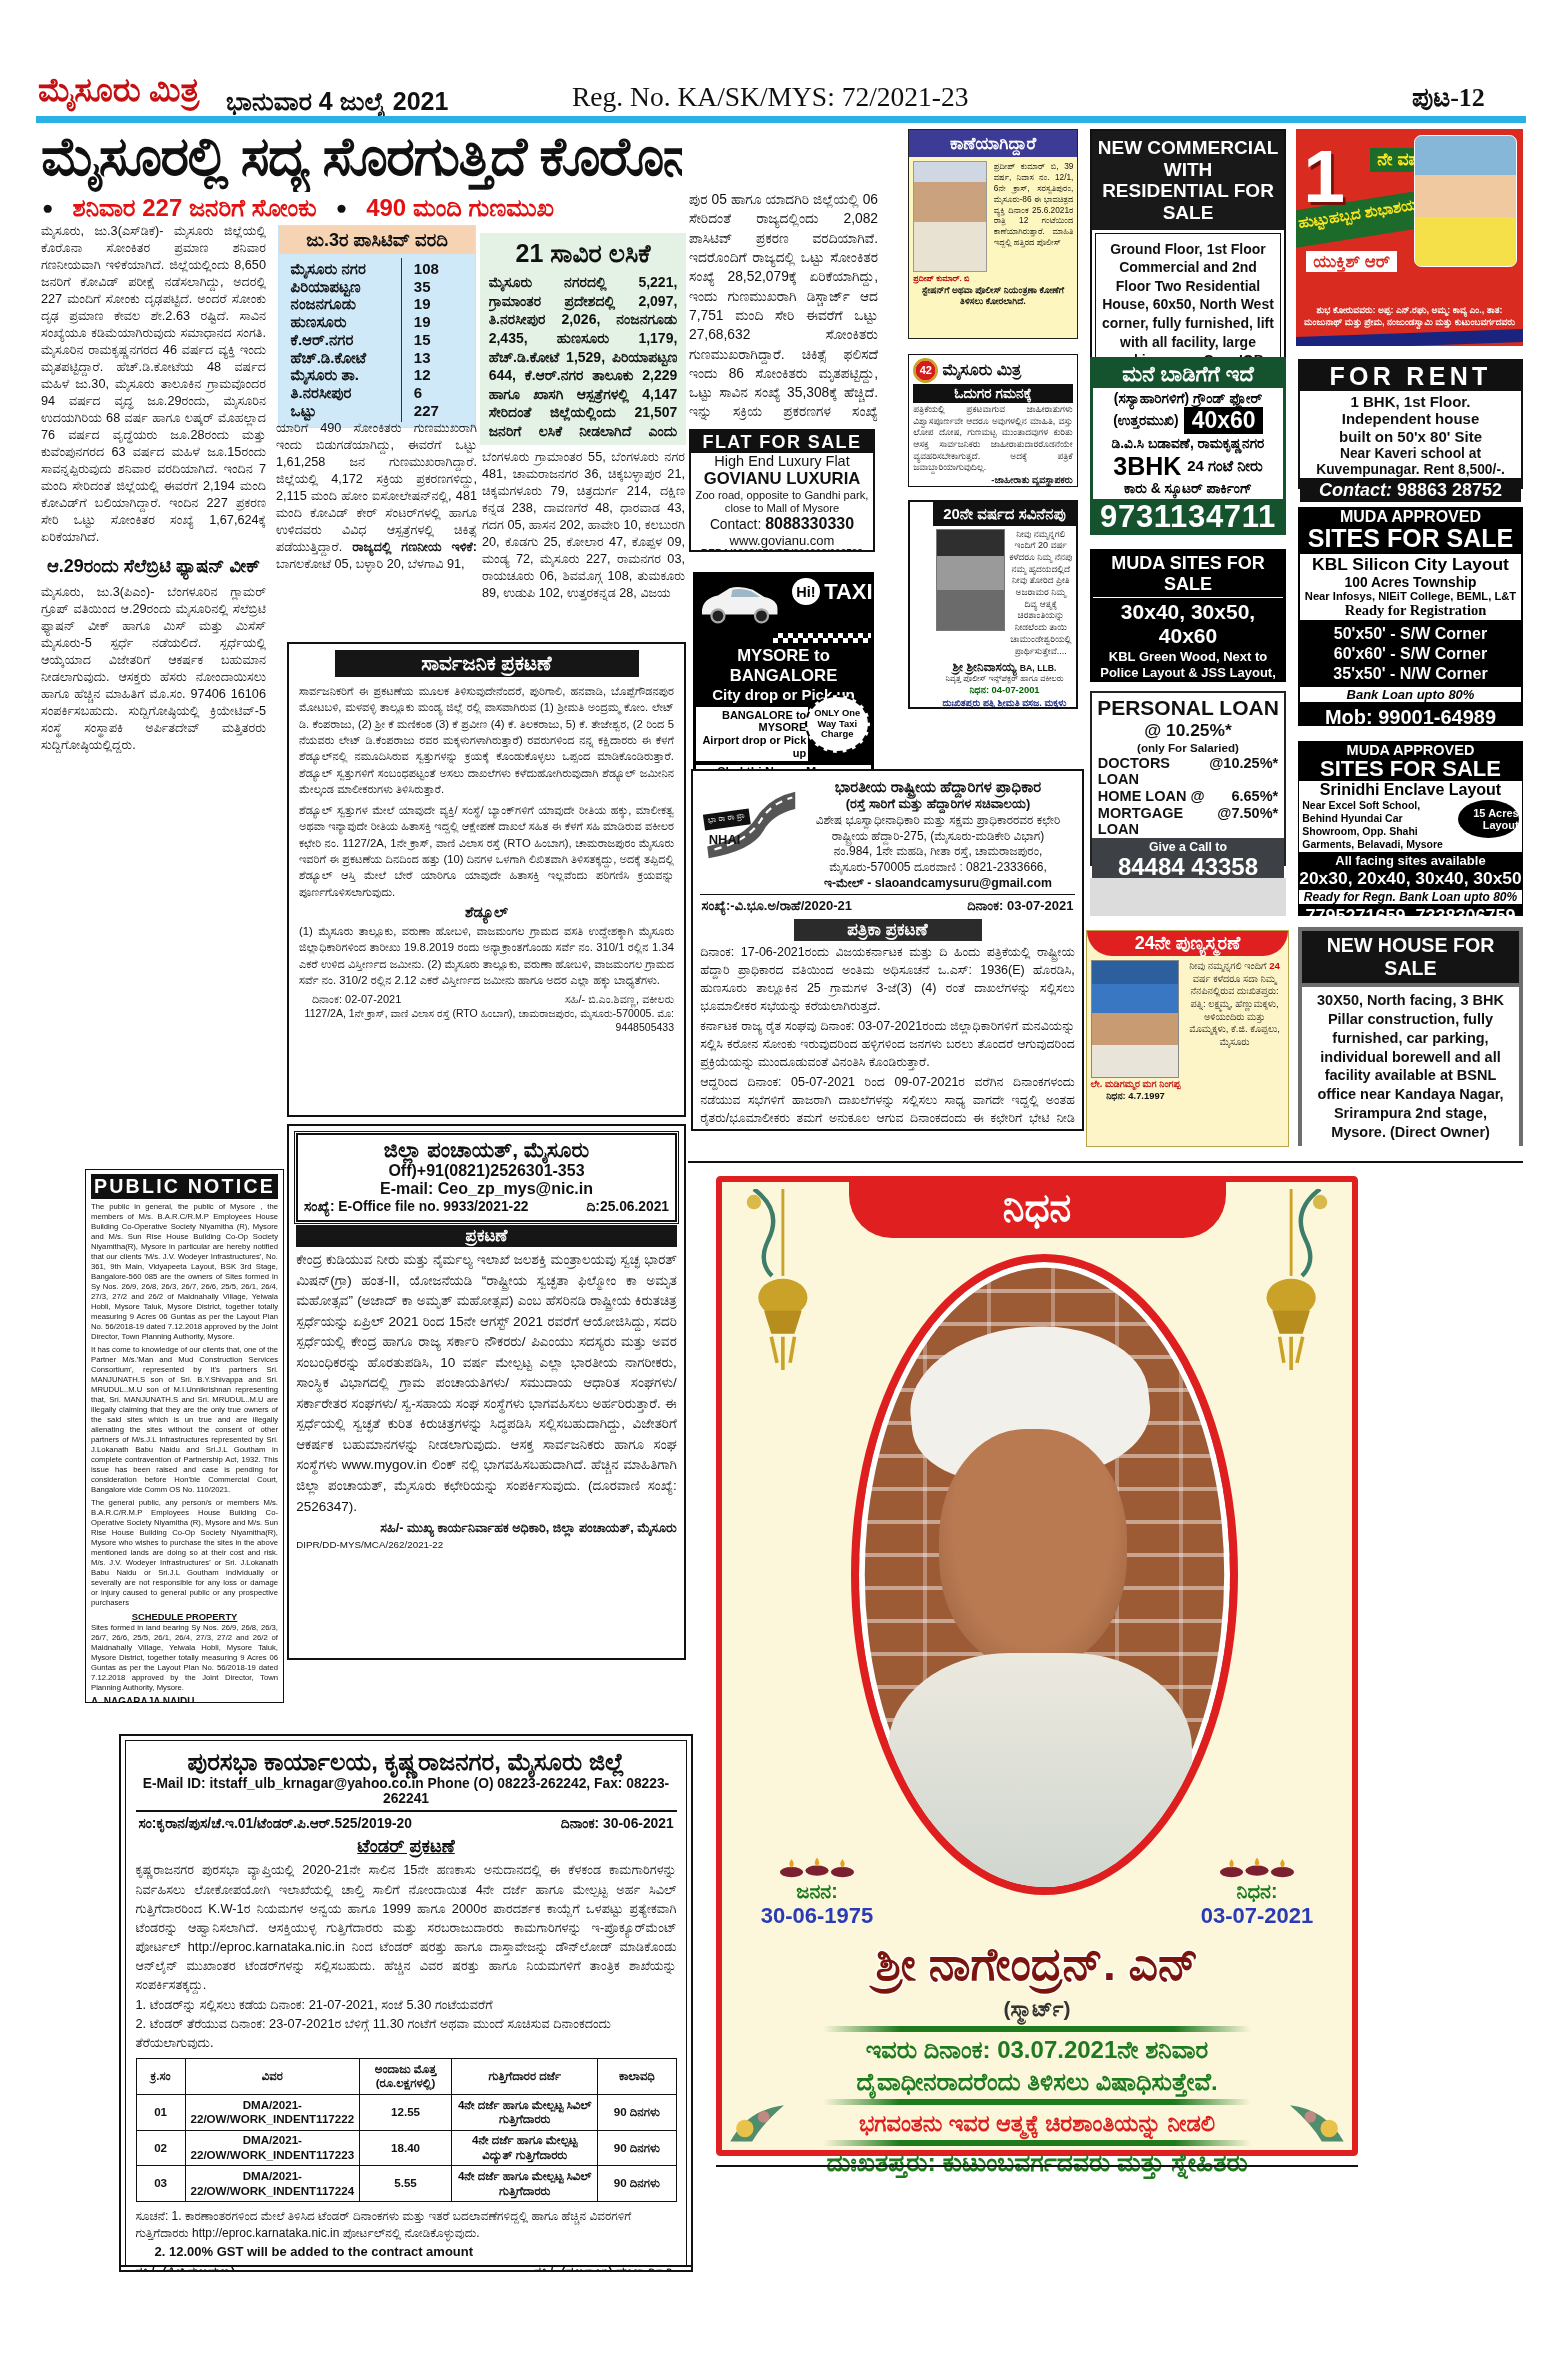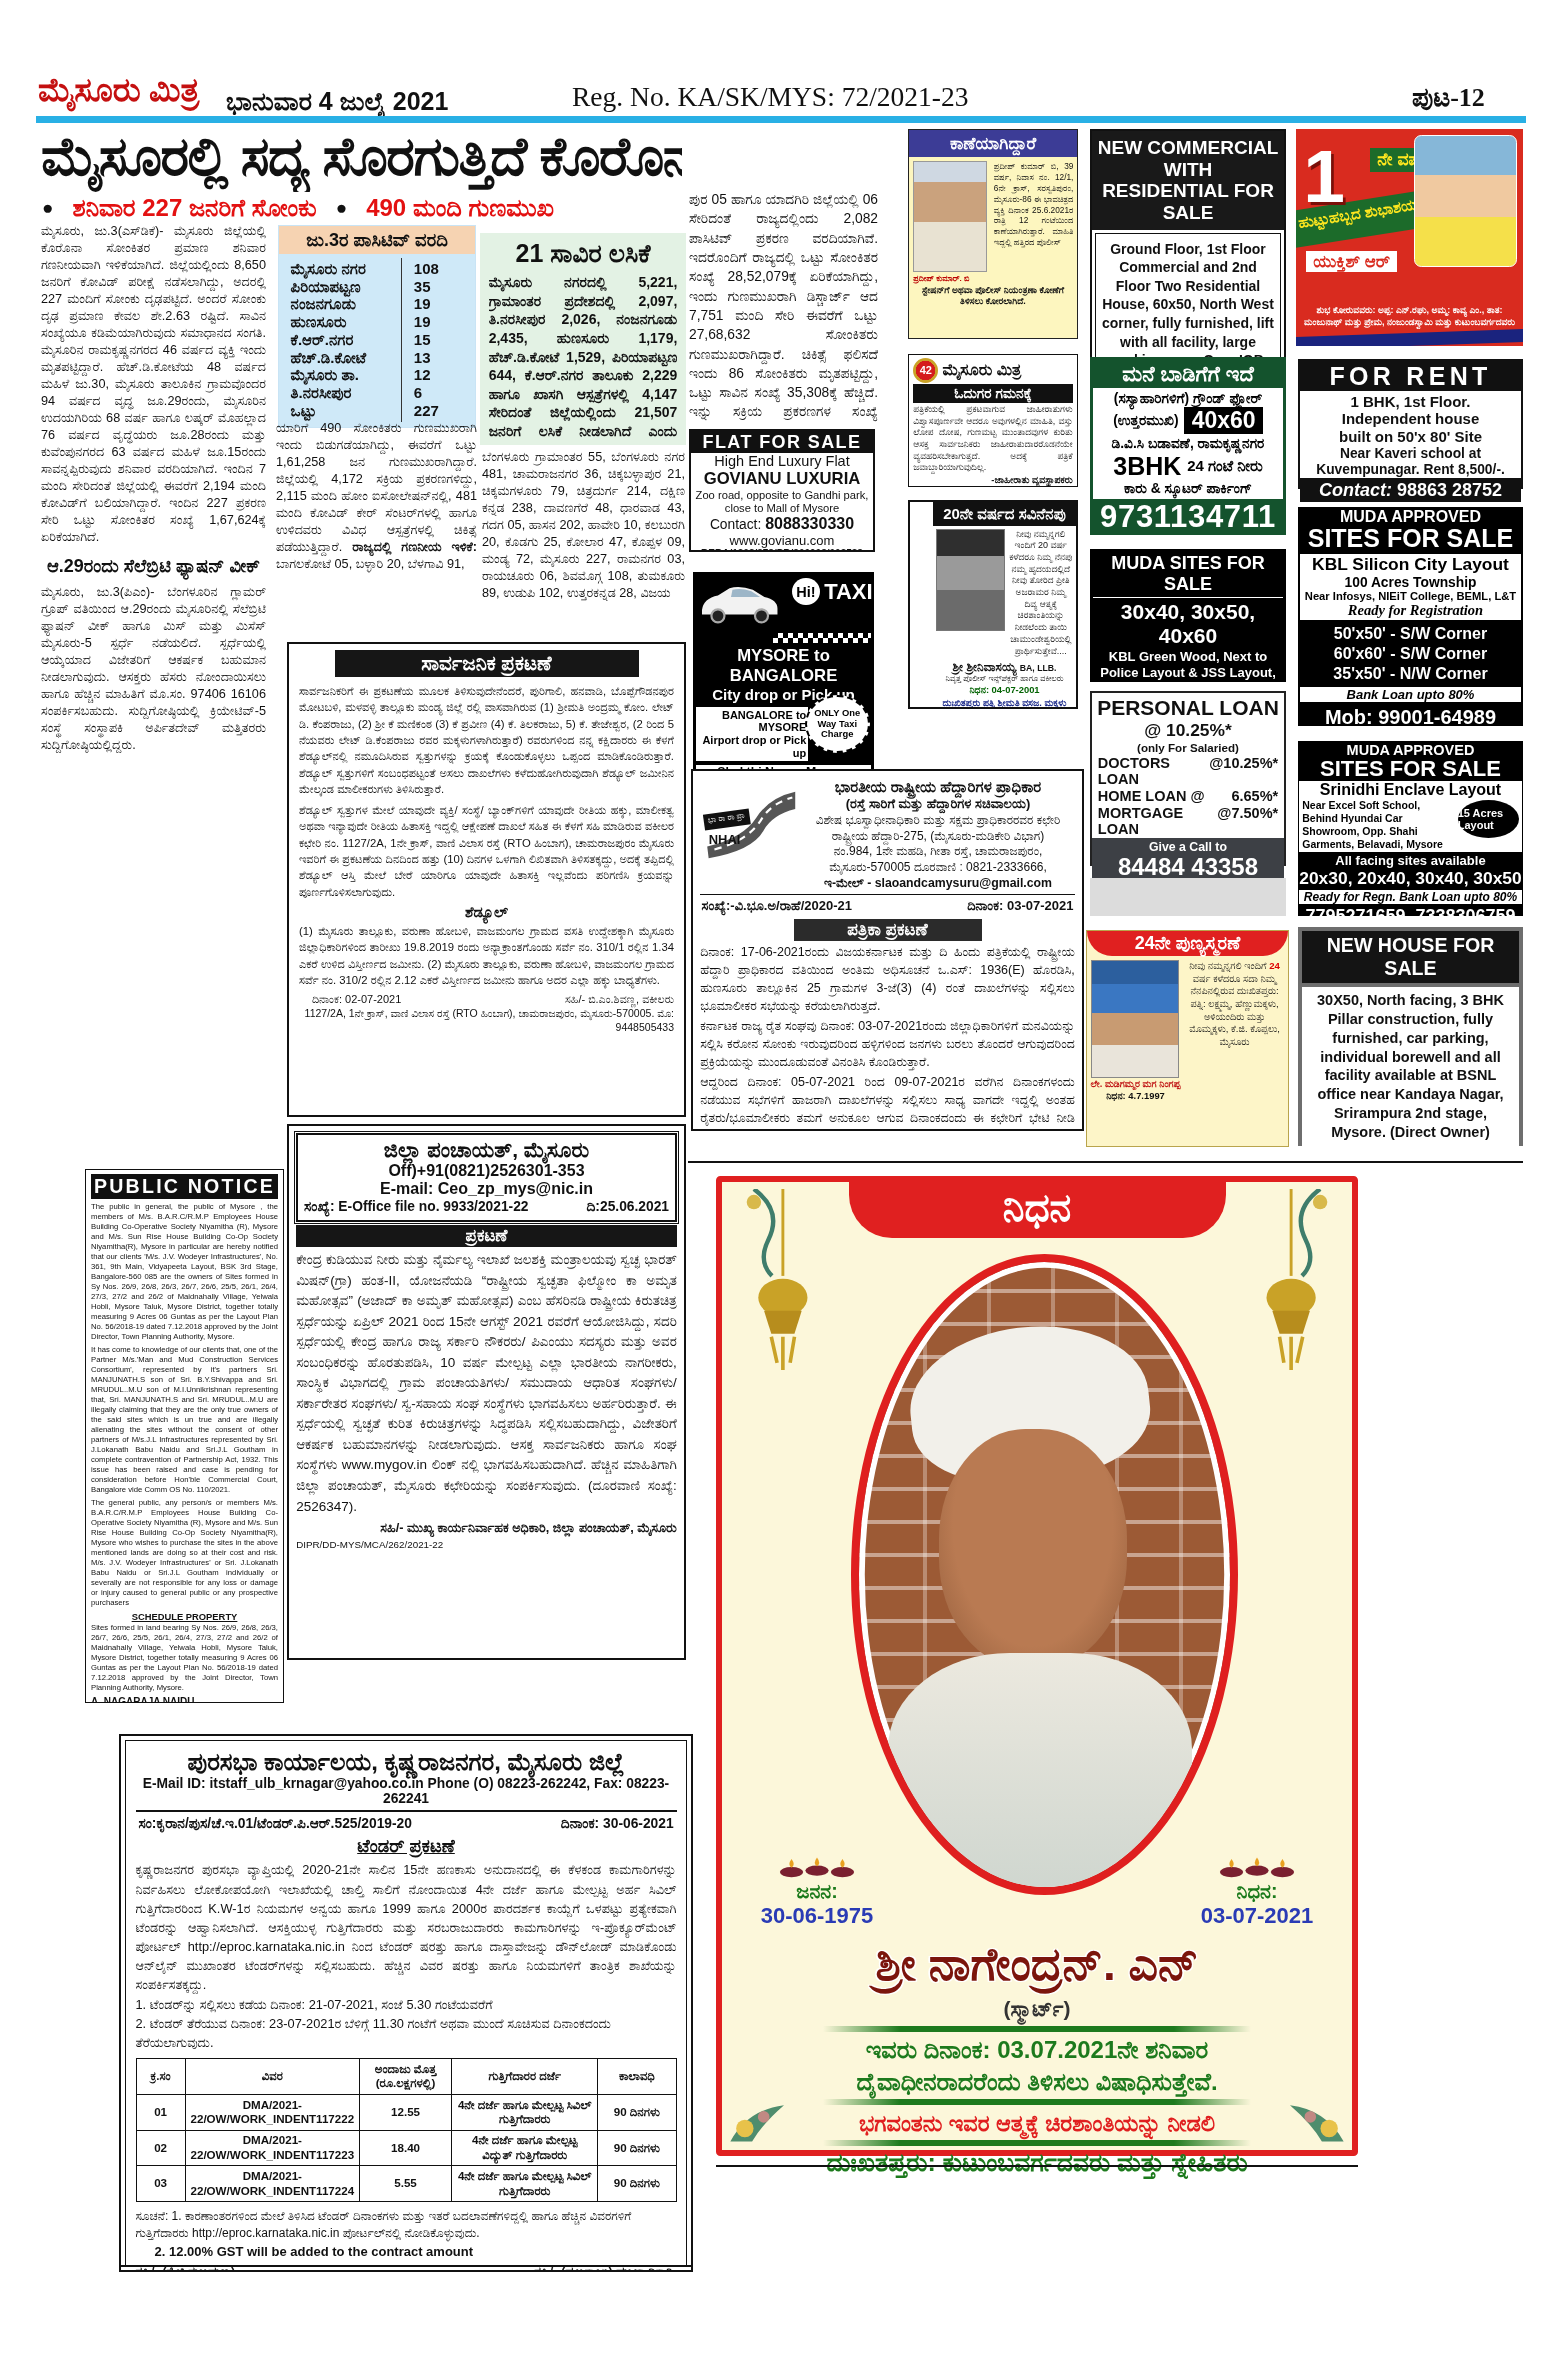--- a/index.html
+++ b/index.html
@@ -139,33 +139,33 @@
   #forrent .ft .n{font-weight:900;}
 
   
   #mudakbl{left:1298px;top:507px;width:225px;height:219px;background:#000;color:#fff;text-align:center;}
   #mudakbl .h1{font-size:16px;font-weight:900;padding-top:1.4px;}
   #mudakbl .h2{font-size:25px;font-weight:900;line-height:1;}
   #mudakbl .panel{background:#fff;color:#000;margin:2.2px;padding:0.7px 0;}
   #mudakbl .p1{font-size:17.4px;font-weight:900;}
   #mudakbl .p2{font-size:13.8px;font-weight:900;}
   #mudakbl .p3{font-size:11.2px;font-weight:bold;}
-  #mudakbl .p4{font-size:14.5px;font-weight:900;font-style:italic;font-family:"Liberation Serif",serif;padding-left:10px;}
+  #mudakbl .p4{font-size:14.5px;font-weight:900;font-family:"Liberation Serif",serif;padding-left:10px;}
   #mudakbl .sizes{background:#000;color:#fff;border-radius:10px;margin:0 4.3px;padding:1.4px 0;font-size:16px;font-weight:900;line-height:1.25;}
   #mudakbl .loan{background:#fff;color:#000;margin:2.2px;font-size:13px;font-weight:bold;font-style:italic;}
   #mudakbl .mob{font-size:20px;font-weight:900;padding:1.4px 0;}
 
   
   #srinidhi{left:1298px;top:741px;width:225px;height:175px;background:#000;color:#fff;text-align:center;}
   #srinidhi .h1{font-size:14.5px;font-weight:900;padding-top:0.7px;}
   #srinidhi .h2{font-size:22px;font-weight:900;line-height:1;}
   #srinidhi .panel{background:#fff;color:#000;margin:1.4px;position:relative;text-align:left;padding:0 2.9px;}
   #srinidhi .p1{font-size:16px;font-weight:900;text-align:center;}
   #srinidhi .addr{font-size:10.5px;font-weight:bold;line-height:1.25;width:145px;}
-  #srinidhi .badge{position:absolute;right:2.9px;top:19px;background:#000;color:#fff;border-radius:50%;width:61px;height:38px;font-size:11px;font-weight:bold;display:flex;align-items:center;justify-content:center;text-align:left;line-height:1.1;}
+  #srinidhi .badge{position:absolute;right:2.9px;top:19px;background:#000;color:#fff;border-radius:50%;width:61px;height:38px;font-size:11px;font-weight:bold;display:flex;align-items:center;justify-content:center;text-align:right;line-height:1.1;}
   #srinidhi .strip{font-size:13px;font-weight:bold;}
   #srinidhi .strip2{font-size:17.4px;font-weight:900;}
   #srinidhi .ready{background:#fff;color:#000;margin:1.4px;font-size:12px;font-weight:bold;font-style:italic;}
   #srinidhi .ph{font-size:18px;font-weight:900;padding:0.7px 0;}
 
   
   #newhouse{left:1298px;top:927px;width:225px;height:219px;background:#6e6e6e;padding:4.3px;}
   #newhouse .h{background:#141414;color:#fff;font-size:19.6px;font-weight:900;text-align:center;padding:2.9px 0;}
   #newhouse .bd{background:#fff;color:#111;font-size:14.5px;font-weight:bold;text-align:center;line-height:1.3;margin-top:3.6px;padding:4.3px 2.9px;}
   #newhouse .ph{color:#fff;font-size:22px;font-weight:900;text-align:center;padding-top:2.9px;}

